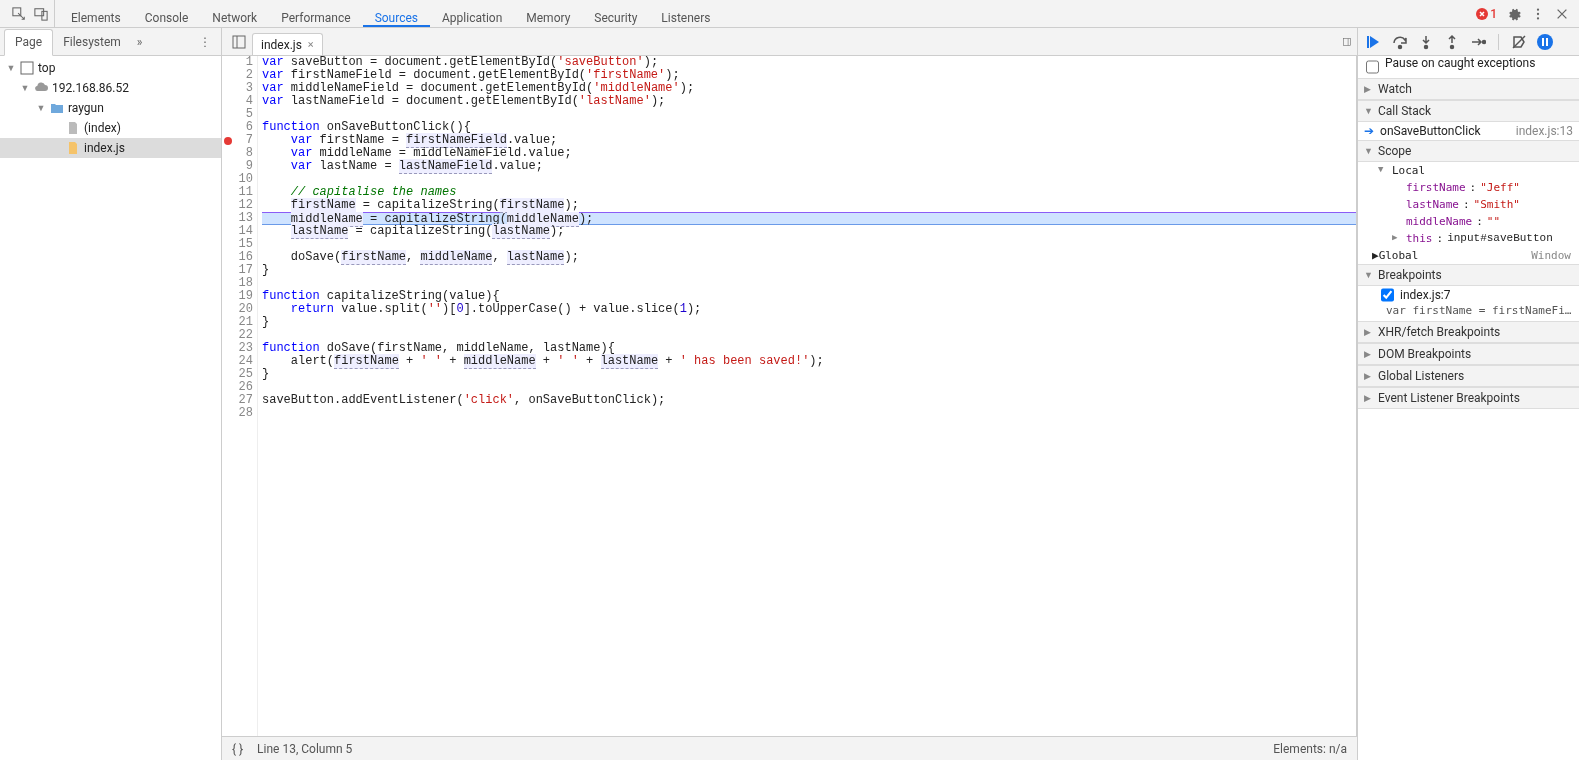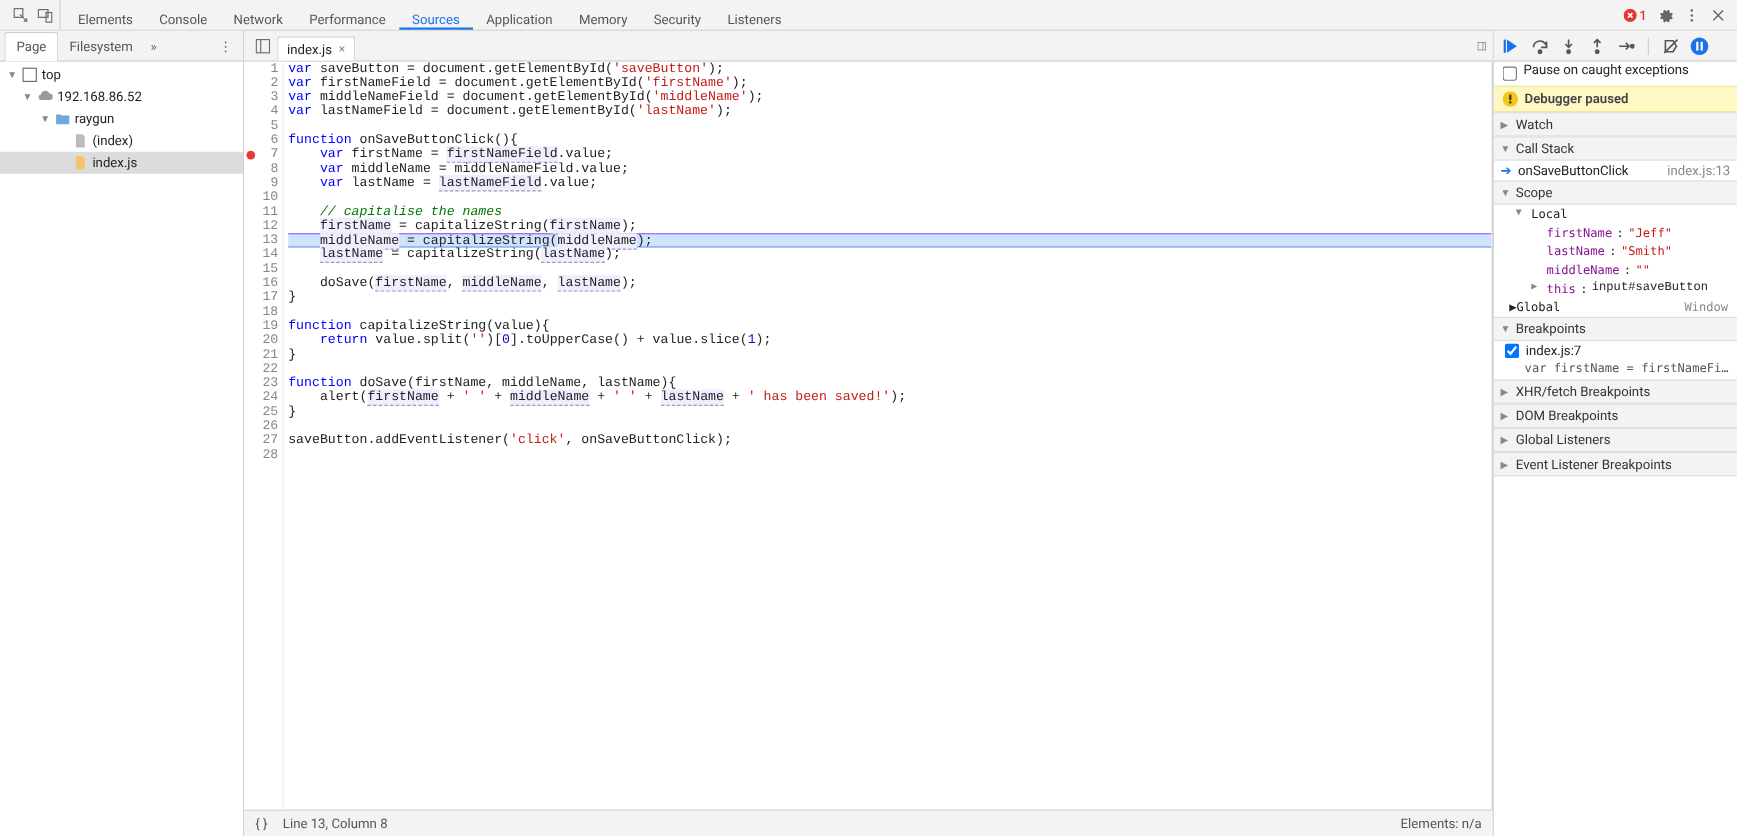--- a/index.html
+++ b/index.html
@@ -198,21 +198,21 @@
 .dbg-item { padding: 2px 8px 2px 20px; display:flex; gap:4px; font-family: Menlo, Consolas, monospace; font-size:11px;}
 .dbg-item .lbl{ color:#881391;}
 .dbg-item .val{ color:#c41a16;}
 .dbg-item .val.obj{ color:#222;font-family:Liberation Mono, monospace;}
 .dbg-item.sub { padding-left: 34px;}
 .dbg-item .arrow{ color:#888; width:10px; display:inline-block; font-size:9px;}
 .dbg-callframe {
   display:flex; align-items:center; padding:2px 6px; gap:6px;
 }
 .dbg-callframe .loc { margin-left:auto; color:#888;}
-.dbg-bp-item { padding:2px 6px 2px 10px; display:flex; gap:6px;}
+.dbg-bp-item { padding:2px 6px 2px 23px; display:flex; gap:6px;}
 .dbg-bp-code { padding: 0 6px 4px 28px; font-family: Menlo, Consolas, monospace; font-size:11px; color:#555; white-space:nowrap; overflow:hidden; text-overflow:ellipsis;}
 .global-row { display:flex; padding:2px 8px 2px 14px; font-family:Menlo,Consolas,monospace; font-size:11px;}
 .global-row .g-spacer{flex:1;}
 </style>
 </head>
 <body>
 
 <div class="top-tabs">
   <div class="left-icons">
     <span class="icon-btn">
@@ -374,21 +374,21 @@
           <div class="gl">24</div>
           <div class="gl">25</div>
           <div class="gl">26</div>
           <div class="gl">27</div>
           <div class="gl">28</div>
         </div>
       <div class="code" id="code"><div class="cl"><span class="tok-kw">var</span> saveButton = document.getElementById(<span class="tok-str">'saveButton'</span>);</div><div class="cl"><span class="tok-kw">var</span> firstNameField = document.getElementById(<span class="tok-str">'firstName'</span>);</div><div class="cl"><span class="tok-kw">var</span> middleNameField = document.getElementById(<span class="tok-str">'middleName'</span>);</div><div class="cl"><span class="tok-kw">var</span> lastNameField = document.getElementById(<span class="tok-str">'lastName'</span>);</div><div class="cl">&nbsp;</div><div class="cl"><span class="tok-kw">function</span> onSaveButtonClick(){</div><div class="cl">    <span class="tok-kw">var</span> firstName = <span class="tok-id2">firstNameField</span>.value;</div><div class="cl">    <span class="tok-kw">var</span> middleName = middleNameField.value;</div><div class="cl">    <span class="tok-kw">var</span> lastName = <span class="tok-id2">lastNameField</span>.value;</div><div class="cl">&nbsp;</div><div class="cl">    <span class="tok-cm">// capitalise the names</span></div><div class="cl">    <span class="tok-id2">firstName</span> = capitalizeString(<span class="tok-id2">firstName</span>);</div><div class="cl exec">    <span class="tok-id2">middleName</span> = capitalizeString(<span class="tok-id2">middleName</span>);</div><div class="cl">    <span class="tok-id2">lastName</span> = capitalizeString(<span class="tok-id2">lastName</span>);</div><div class="cl">&nbsp;</div><div class="cl">    doSave(<span class="tok-id2">firstName</span>, <span class="tok-id2">middleName</span>, <span class="tok-id2">lastName</span>);</div><div class="cl">}</div><div class="cl">&nbsp;</div><div class="cl"><span class="tok-kw">function</span> capitalizeString(value){</div><div class="cl">    <span class="tok-kw">return</span> value.split(<span class="tok-str">''</span>)[<span class="tok-num">0</span>].toUpperCase() + value.slice(<span class="tok-num">1</span>);</div><div class="cl">}</div><div class="cl">&nbsp;</div><div class="cl"><span class="tok-kw">function</span> doSave(firstName, middleName, lastName){</div><div class="cl">    alert(<span class="tok-id2">firstName</span> + <span class="tok-str">' '</span> + <span class="tok-id2">middleName</span> + <span class="tok-str">' '</span> + <span class="tok-id2">lastName</span> + <span class="tok-str">' has been saved!'</span>);</div><div class="cl">}</div><div class="cl">&nbsp;</div><div class="cl">saveButton.addEventListener(<span class="tok-str">'click'</span>, onSaveButtonClick);</div><div class="cl">&nbsp;</div></div>
     </div>
     <div class="status-bar">
       <span>{ }</span>
-      <span>Line 13, Column 8</span>
+      <span>Line 13, Column 5</span>
       <span class="sb-spacer"></span>
       <span>Elements: n/a</span>
     </div>
   </div>
 
   <div class="debugger">
     <div class="dbg-toolbar">
       <span class="dbtn">
           <svg viewBox="0 0 16 16" fill="#1a73e8">
             <path d="M4 2v12l9-6z"></path>
@@ -432,28 +432,20 @@
             <rect x="6" y="1" width="2" height="8"></rect>
           </svg>
         </span>
     </div>
 
     <div class="dbg-row checkbox">
       <input type="checkbox" style="">
       <span>Pause on caught exceptions</span>
     </div>
 
-    <div class="dbg-warning">
-      <svg width="14" height="14" viewBox="0 0 14 14">
-          <circle cx="7" cy="7" r="7" fill="#f5c518"></circle>
-          <rect x="6" y="3" width="2" height="5" fill="#333"></rect>
-          <rect x="6" y="9" width="2" height="2" fill="#333"></rect>
-        </svg>
-      <span>Debugger paused</span>
-    </div>
 
     <div class="dbg-section-header">
         <span class="tri">▶</span>
         <span>Watch</span>
       </div>
 
     <div class="dbg-section-header">
         <span class="tri">▼</span>
         <span>Call Stack</span>
       </div>

